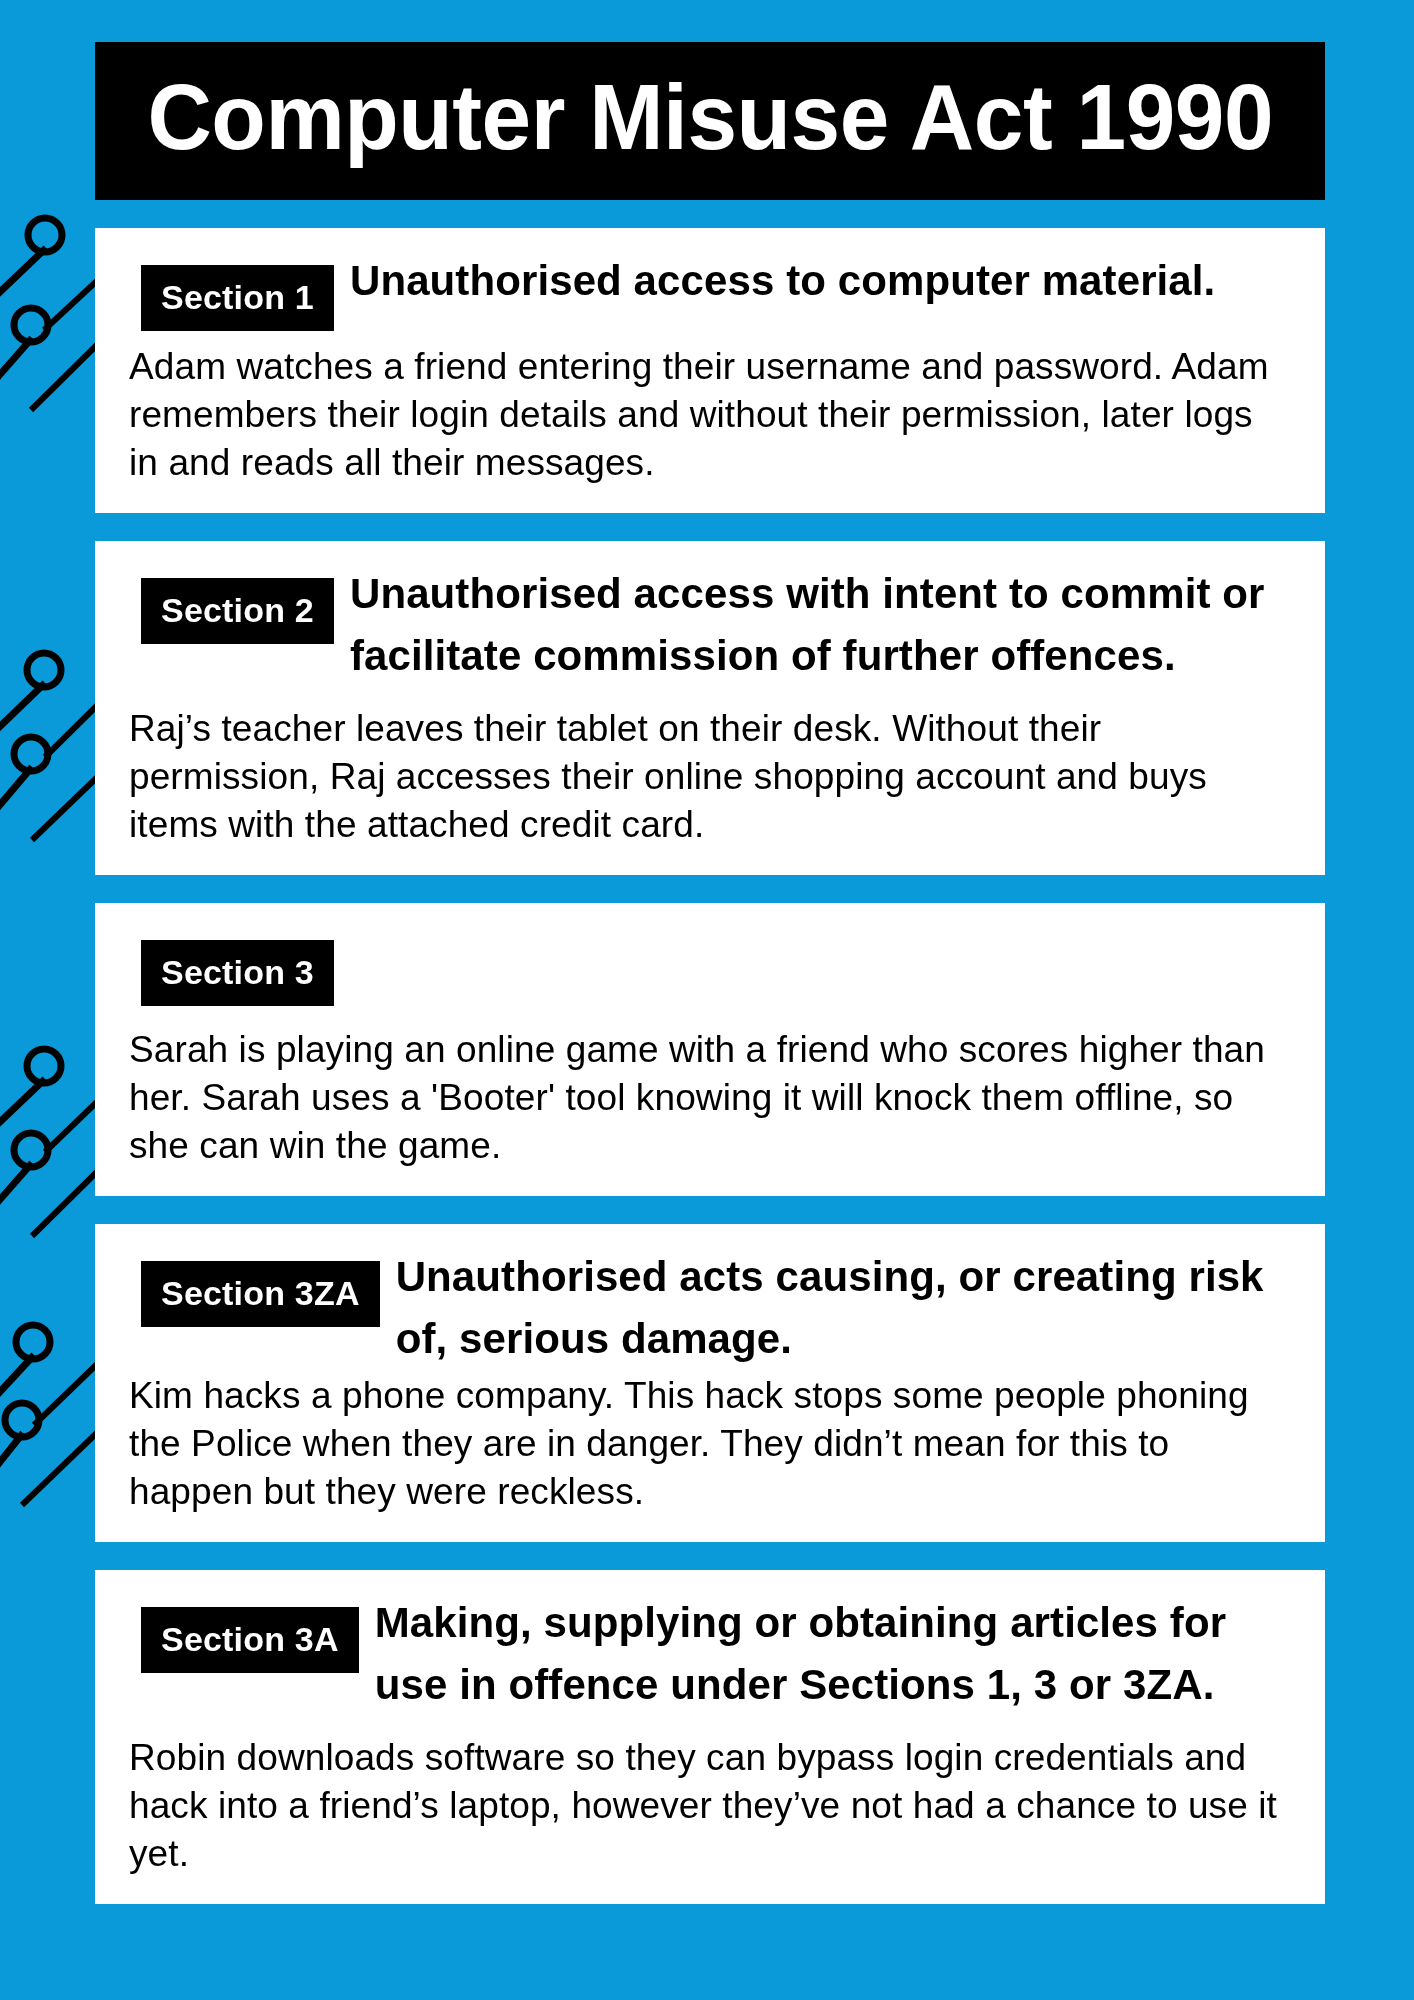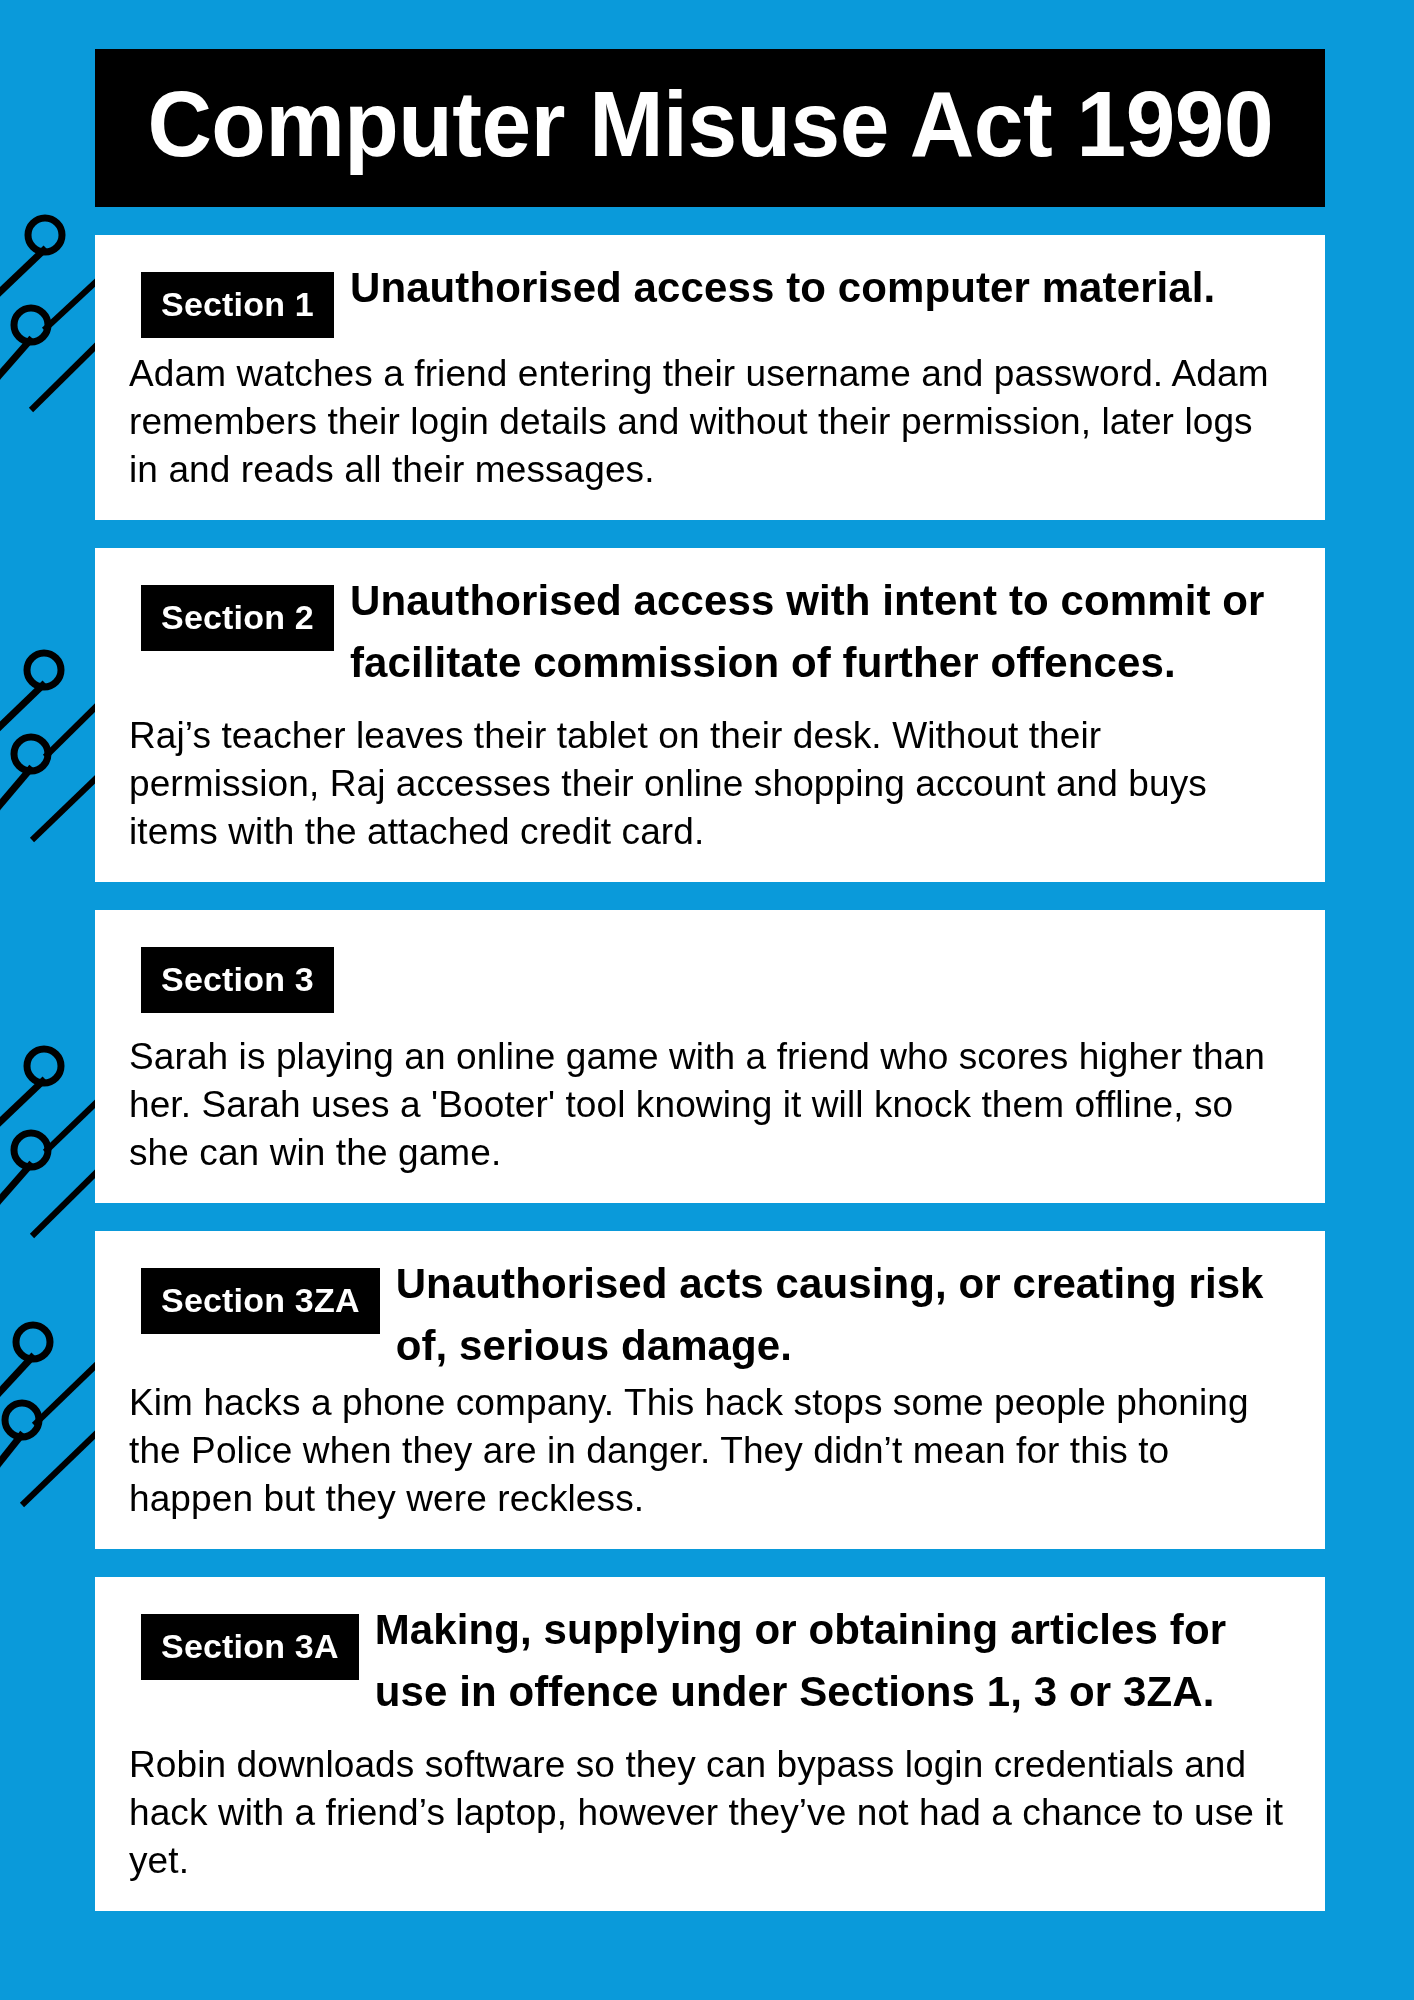--- a/index.html
+++ b/index.html
@@ -24,21 +24,21 @@
     width: 1414px;
     height: 2000px;
     z-index: 1;
     pointer-events: none;
   }
 
   
   .poster {
     position: absolute;
     left: 95px;
-    top: 7px;
+    top: 0;
     width: 1230px;
     z-index: 2;
   }
 
   
   .title-bar {
     background: #000000;
     margin-top: 42px;
     padding: 14px 22px 22px 22px;
     width: 1230px;
@@ -190,16 +190,16 @@
       <span class="head-text">Unauthorised acts causing, or creating risk of, serious damage.</span>
     </div>
     <div class="card-body">Kim hacks a phone company. This hack stops some people phoning the Police when they are in danger. They didn’t mean for this to happen but they were reckless.</div>
   </div>
 
   <div class="card loose">
     <div class="card-head">
       <span class="badge">Section 3A</span>
       <span class="head-text">Making, supplying or obtaining articles for use in offence under Sections 1, 3 or 3ZA.</span>
     </div>
-    <div class="card-body">Robin downloads software so they can bypass login credentials and hack with a friend’s laptop, however they’ve not had a chance to use it yet.</div>
+    <div class="card-body">Robin downloads software so they can bypass login credentials and hack into a friend’s laptop, however they’ve not had a chance to use it yet.</div>
   </div>
 
 </div>
 
 </body></html>

